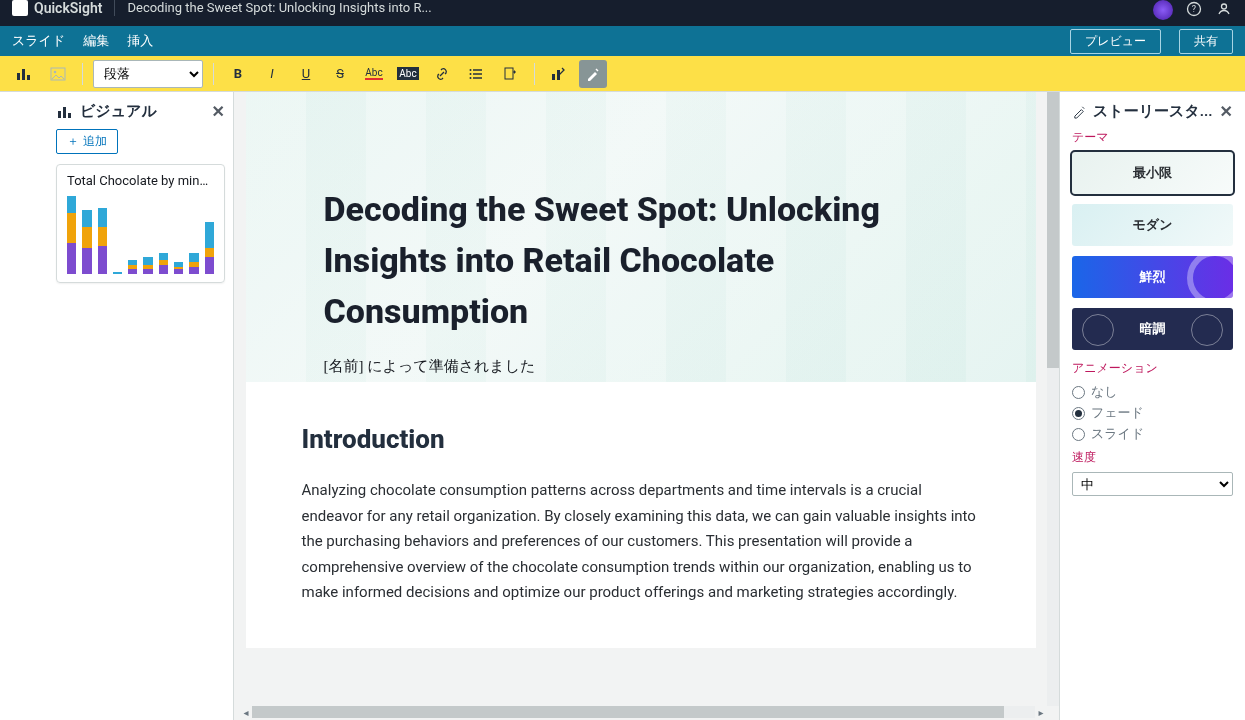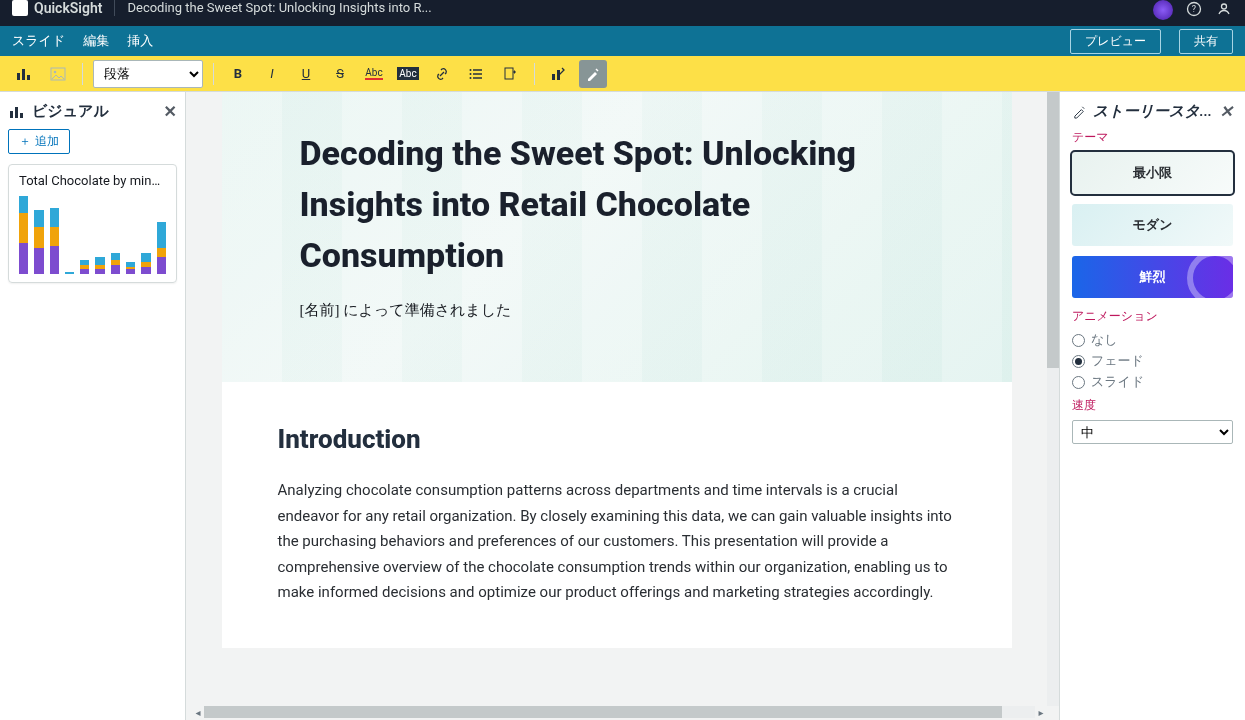--- a/index.html
+++ b/index.html
@@ -20,49 +20,49 @@
 .menubar .btn { border: 1px solid #a7d4e4; background: transparent; color: #fff; padding: 3px 14px; border-radius: 2px; font-size: 12px; cursor: pointer; }
 
 .toolbar { height: 36px; border-bottom: 1px solid #d5dbdb; display: flex; align-items: center; padding: 0 10px; gap: 6px; background: #fde047; }
 .toolbar .tbtn { width: 28px; height: 28px; display: flex; align-items: center; justify-content: center; border-radius: 3px; cursor: pointer; color: #232f3e; }
 .toolbar .tbtn.active { background: #879596; color: #fff; }
 .toolbar .vsep { width: 1px; height: 22px; background: #d5dbdb; margin: 0 4px; }
 .toolbar select { height: 28px; width: 110px; border: 1px solid #aab7b8; border-radius: 2px; padding: 0 6px; font-size: 13px; background: #fff; }
 
 .main { display: flex; height: calc(720px - 26px - 30px - 36px); }
 
-.left-panel { width: 186px; border-right: 1px solid #d5dbdb; padding: 10px 8px; display: flex; flex-direction: column; }
+.left-panel { width: 186px; border-right: 1px solid #d5dbdb; padding: 10px 8px; display: flex; flex-direction: column; margin-left: 48px; }
 .left-panel .panel-header { display: flex; align-items: center; gap: 6px; font-size: 15px; font-weight: 600; margin-bottom: 8px; }
 .left-panel .panel-header .close { margin-left: auto; cursor: pointer; font-size: 16px; color: #545b64; }
 .left-panel .add-btn { border: 1px solid #0073bb; color: #0073bb; background: #fff; padding: 3px 10px; border-radius: 2px; font-size: 12px; cursor: pointer; display: inline-flex; align-items: center; gap: 4px; align-self: flex-start; margin-bottom: 10px; }
 .vcard { border: 1px solid #d5dbdb; border-radius: 4px; padding: 8px 10px; box-shadow: 0 1px 2px rgba(0,0,0,0.06); }
 .vcard .vtitle { font-size: 13px; color: #16191f; margin-bottom: 8px; white-space: nowrap; overflow: hidden; text-overflow: ellipsis; }
 .vcard .mini-chart { height: 78px; display: flex; align-items: flex-end; gap: 6px; }
 .vcard .bar { width: 12px; display: flex; flex-direction: column-reverse; }
 .vcard .seg { width: 100%; }
 
 .canvas { flex: 1; background: #f2f3f3; position: relative; overflow: hidden; padding: 0 0 14px 0; }
 .canvas-scroll { position: absolute; inset: 0 12px 14px 0; overflow: hidden; }
 .page { width: 790px; margin: 0 auto; }
-.page .hero { height: 290px; background: linear-gradient(135deg,#e8f5f2 0%, #f0f8f6 40%, #e0f2ee 100%); position: relative; padding: 36px 78px 0 78px; }
+.page .hero { height: 290px; background: linear-gradient(135deg,#e8f5f2 0%, #f0f8f6 40%, #e0f2ee 100%); position: relative; padding: 92px 78px 0 78px; }
 .page .hero::before { content:""; position:absolute; inset:0; background: repeating-linear-gradient(90deg, rgba(255,255,255,0.5) 0 60px, rgba(200,230,225,0.25) 60px 120px); opacity:0.35; }
 .page .hero h1 { position: relative; font-size: 34px; font-weight: 800; line-height: 1.5; color: #1a202c; }
 .page .hero .byline { position: relative; margin-top: 20px; font-size: 15px; color: #16191f; font-family: Georgia, "Times New Roman", serif; }
 .page .body { background: #fff; padding: 42px 56px; }
 .page .body h2 { font-size: 26px; font-weight: 800; margin-bottom: 24px; }
 .page .body p { font-size: 15px; line-height: 1.7; color: #2a2e33; }
 .hscroll { position: absolute; left: 6px; right: 12px; bottom: 2px; height: 12px; background: #f2f3f3; display:flex; align-items:center; }
 .hscroll .track { flex:1; height:12px; background:#eceeef; position:relative; }
 .hscroll .thumb { position:absolute; left:0; top:0; height:12px; width:96%; background:#c4c9ca; }
 .hscroll .arrow { width:12px; height:12px; display:flex; align-items:center; justify-content:center; color:#6b7781; font-size:10px; }
 .vscroll { position:absolute; top:0; right:0; bottom:14px; width:12px; background:#eceeef; }
 .vscroll .thumb { position:absolute; top:0; left:0; width:12px; height:45%; background:#c4c9ca; }
 
 .right-panel { width: 186px; border-left: 1px solid #d5dbdb; padding: 10px 12px; overflow-y:auto; }
-.right-panel .panel-header { display:flex; align-items:center; gap:6px; font-size:15px; font-weight:600; margin-bottom:8px; white-space:nowrap;font-style:italic; }
+.right-panel .panel-header { display:flex; align-items:center; gap:6px; font-size:15px; font-weight:600; margin-bottom:8px; white-space:nowrap; }
 .right-panel .panel-header .close { margin-left:auto; cursor:pointer; font-size:16px; color:#545b64; }
 .right-panel .section-label { font-size:12px; color:#be185d; margin: 6px 0; }
 .theme-card { height:42px; border-radius:3px; display:flex; align-items:center; justify-content:center; font-size:13px; font-weight:600; margin-bottom:10px; cursor:pointer; position:relative; overflow:hidden; }
 .theme-card.minimal { background: linear-gradient(135deg,#e8f2ef,#f7fbfa); color:#2a2e33; outline:2px solid #232f3e; }
 .theme-card.modern { background: linear-gradient(135deg,#d9f0f2,#f1f9f9); color:#2a2e33; }
 .theme-card.vivid { background: linear-gradient(90deg,#1a66e8,#6a2ee6); color:#fff;font-family:Liberation Mono, monospace; }
 .theme-card.vivid::after { content:""; position:absolute; right:-10px; top:-6px; width:44px; height:44px; border:6px solid rgba(255,255,255,0.35); border-radius:50%; }
 .theme-card.dark { background: #232b50; color:#fff; }
 .theme-card.dark::before, .theme-card.dark::after { content:""; position:absolute; width:30px; height:30px; border:1px solid rgba(255,255,255,0.4); border-radius:50%; top:6px; }
 .theme-card.dark::before { left:10px; } .theme-card.dark::after { right:10px; }
@@ -293,20 +293,23 @@
     <div class="section-label">テーマ</div>
     <div class="theme-card minimal">
         <span>最小限</span>
       </div>
     <div class="theme-card modern">
         <span>モダン</span>
       </div>
     <div class="theme-card vivid">
         <span>鮮烈</span>
       </div>
+    <div class="theme-card dark">
+        <span>暗調</span>
+      </div>
 
     <div class="section-label">アニメーション</div>
     <div class="radio-row">
         <span class="radio"></span>
         <span>なし</span>
       </div>
     <div class="radio-row selected">
         <span class="radio"></span>
         <span>フェード</span>
       </div>

